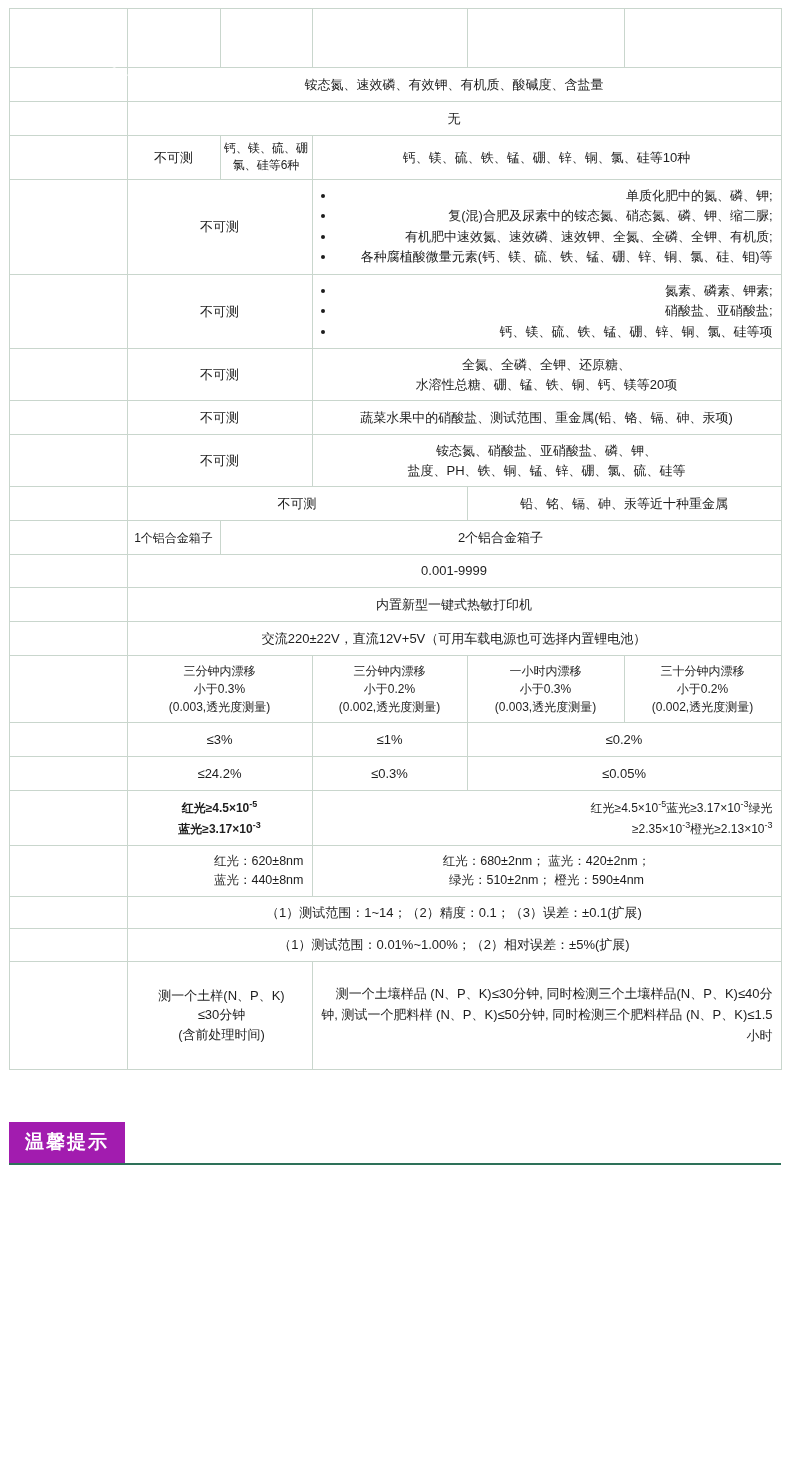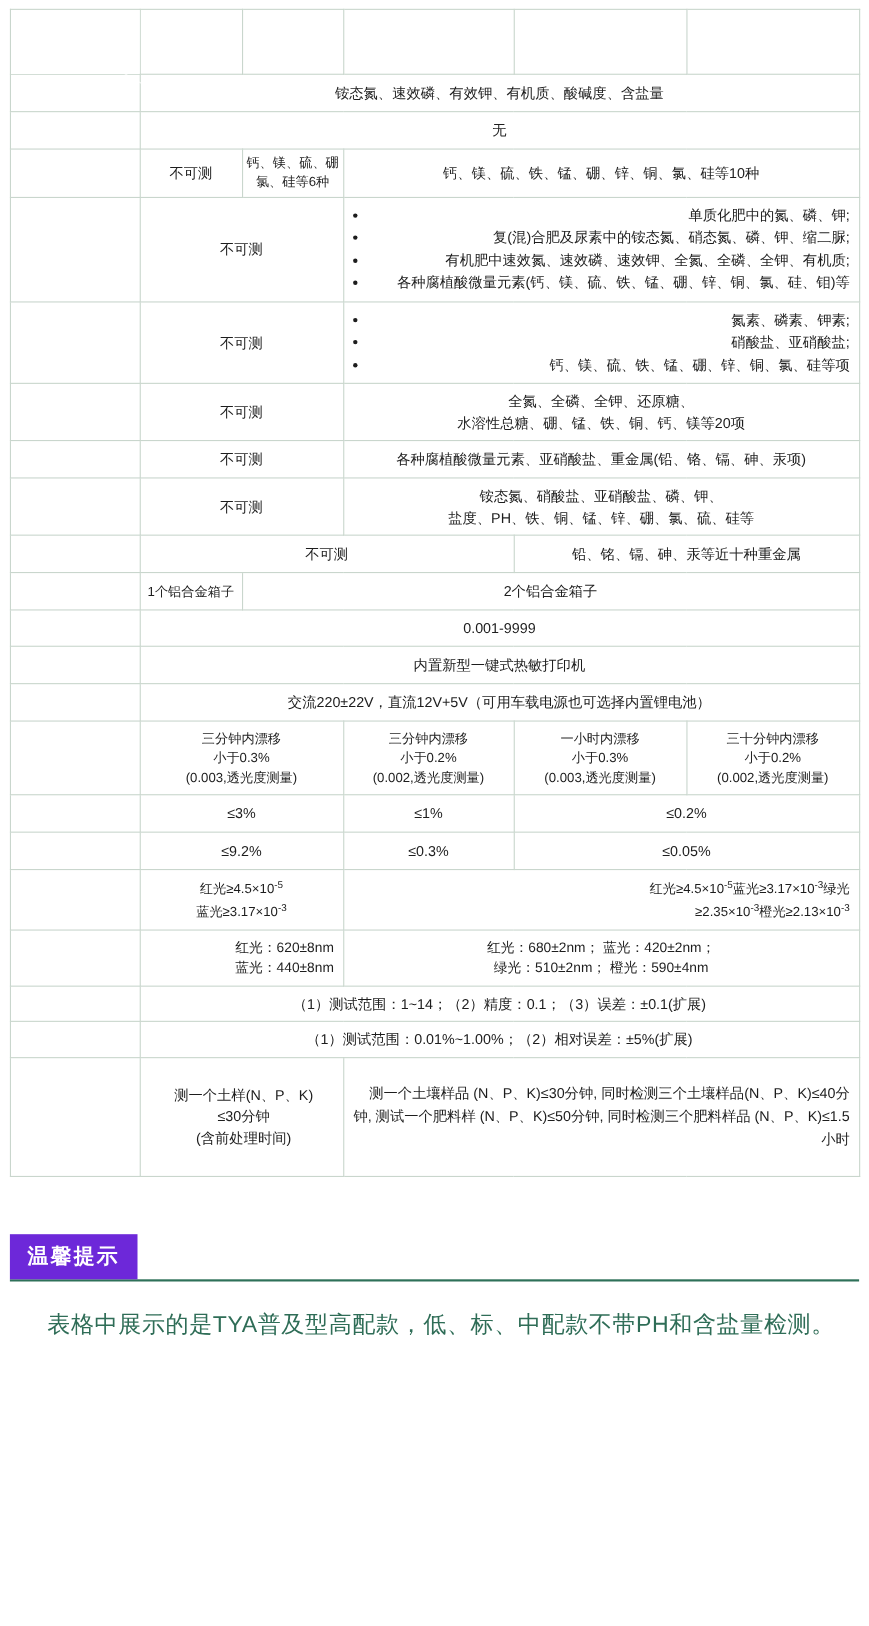--- a/index.html
+++ b/index.html
@@ -89,21 +89,21 @@
   }
   .sup { font-size: 9px; vertical-align: super; }
 
   
   .tips-wrap {
     width: 772px;
     margin: 52px auto 0 auto;
   }
   .tips-badge {
     display: inline-block;
-    background: #6d28d9;
+    background: #a21caf;
     color: #fff;
     font-size: 19px;
     font-weight: bold;
     padding: 7px 16px 8px 16px;
     letter-spacing: 2px;
   }
   .tips-rule {
     border-bottom: 2px solid #2e7159;
     margin-top: 0px;
     width: 100%;
@@ -207,21 +207,21 @@
     <tr>
       <td class="rowlabel">烟叶养分</td>
       <td class="center" colspan="2">不可测</td>
       <td class="center" colspan="3" style="white-space:pre-line;">全氮、全磷、全钾、还原糖、
 水溶性总糖、硼、锰、铁、铜、钙、镁等20项</td>
     </tr>
 
     <tr>
       <td class="rowlabel">食品分析</td>
       <td class="center shade" colspan="2">不可测</td>
-      <td class="center shade" colspan="3">各种腐植酸微量元素、亚硝酸盐、重金属(铅、铬、镉、砷、汞项)</td>
+      <td class="center shade" colspan="3">蔬菜水果中的硝酸盐、测试范围、重金属(铅、铬、镉、砷、汞项)</td>
     </tr>
 
     <tr>
       <td class="rowlabel">水质分析</td>
       <td class="center" colspan="2">不可测</td>
       <td class="center" colspan="3" style="white-space:pre-line;">铵态氮、硝酸盐、亚硝酸盐、磷、钾、
 盐度、PH、铁、铜、锰、锌、硼、氯、硫、硅等</td>
     </tr>
 
     <tr>
@@ -269,28 +269,28 @@
 
     <tr>
       <td class="rowlabel">线性误差</td>
       <td class="center shade" colspan="2">≤3%</td>
       <td class="center shade">≤1%</td>
       <td class="center shade" colspan="2">≤0.2%</td>
     </tr>
 
     <tr>
       <td class="rowlabel">重复性误差</td>
-      <td class="center" colspan="2">≤9.2%</td>
+      <td class="center" colspan="2">≤24.2%</td>
       <td class="center">≤0.3%</td>
       <td class="center" colspan="2">≤0.05%</td>
     </tr>
 
     <tr>
       <td class="rowlabel">灵敏度</td>
-      <td class="center shade" colspan="2" style="font-size:12px;line-height:1.6;">
+      <td class="center shade" colspan="2" style="font-size:12px;line-height:1.6;font-weight:bold;">
         <div>
           <span>红光≥4.5×10</span><span class="sup">-5</span>
         </div>
         <div>
           <span>蓝光≥3.17×10</span><span class="sup">-3</span>
         </div>
       </td>
       <td class="center shade" colspan="3" style="font-size:12px;line-height:1.6;text-align:right;">
         <div>
           <span>红光≥4.5×10</span><span class="sup">-5</span><span>蓝光≥3.17×10</span><span class="sup">-3</span><span>绿光</span>
@@ -325,16 +325,15 @@
 ≤30分钟
 (含前处理时间)</td>
       <td class="left shade" colspan="3" style="line-height:1.6;margin-left:20px;">测一个土壤样品 (N、P、K)≤30分钟, 同时检测三个土壤样品(N、P、K)≤40分钟, 测试一个肥料样 (N、P、K)≤50分钟, 同时检测三个肥料样品 (N、P、K)≤1.5小时</td>
     </tr>
   </tbody>
     </table>
 
   <div class="tips-wrap">
     <div class="tips-badge">温馨提示</div>
     <div class="tips-rule"></div>
-    <div class="tips-body">表格中展示的是TYA普及型高配款，低、标、中配款不带PH和含盐量检测。</div>
   </div>
 
 </div>
 
 </body></html>

